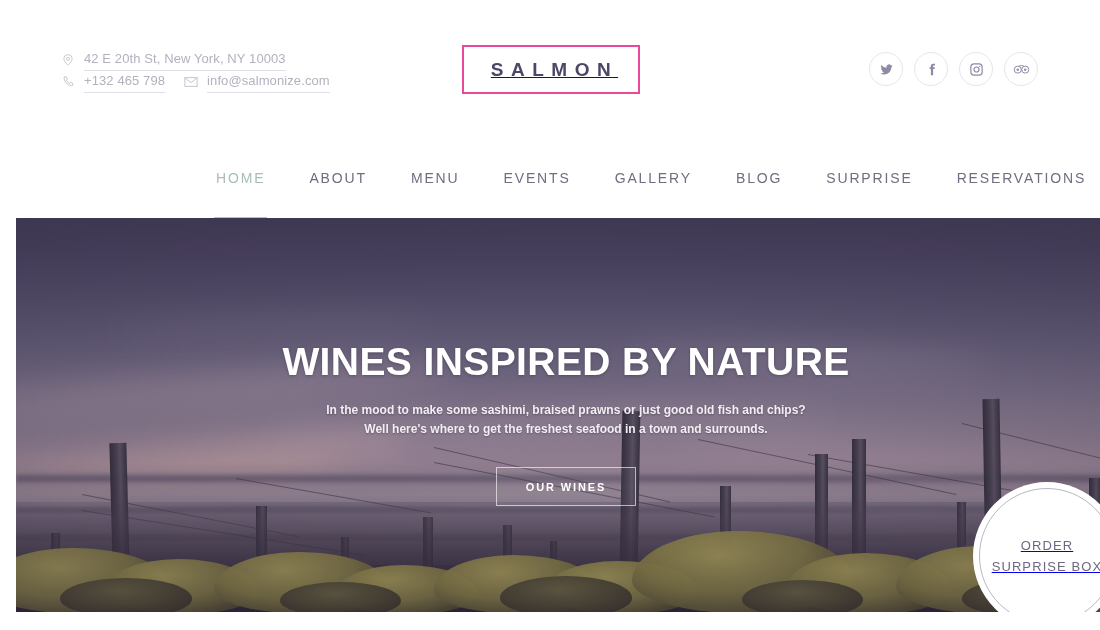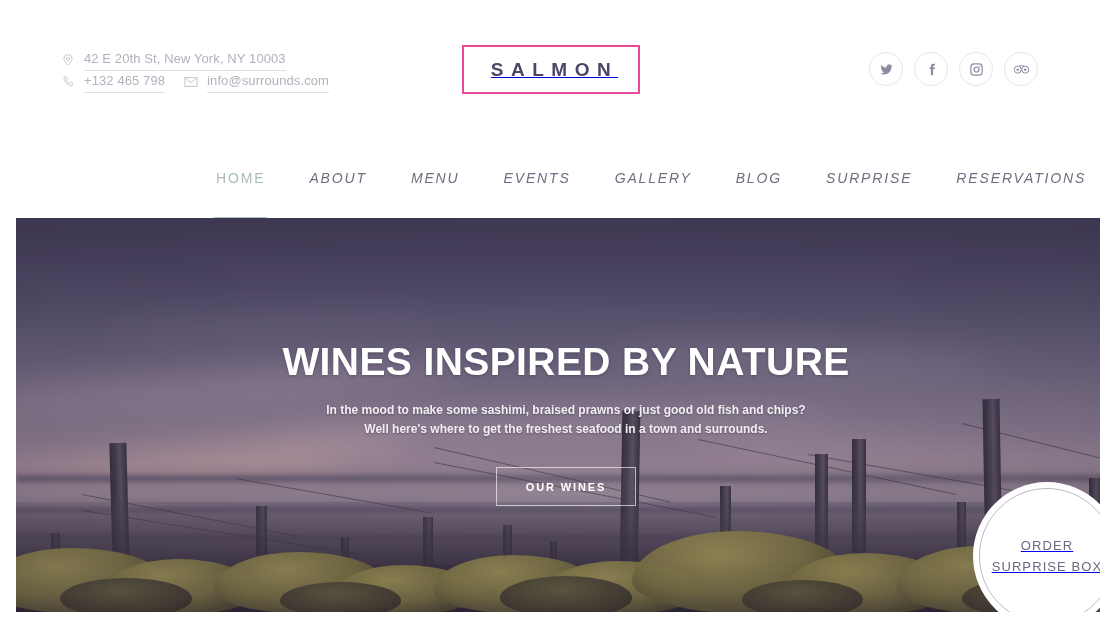--- a/index.html
+++ b/index.html
@@ -101,21 +101,21 @@
   }
   .nav-item {
     position:relative;
     font-size:14px;
     letter-spacing:1.85px;
     color:#6f6d80;
     text-decoration:none;
     padding:0 0 34px 0;
     white-space:nowrap;
   }
-  .nav-item + .nav-item { margin-left:44px;font-style:italic; }
+  .nav-item + .nav-item { margin-left:44px; }
   .nav-item.is-active { color:#a8bdba; }
   .nav-item.is-active::after {
     content:"";
     position:absolute;
     left:-2px; right:-2px;
     bottom:0;
     height:3px;
     background:#a9c5c2;
   }
 
@@ -339,21 +339,21 @@
           </svg>
         </span>
         <a class="c-text" href="#">+132 465 798</a>
         <span class="c-sep"></span>
         <span class="c-icon">
           <svg width="14" height="12" viewBox="0 0 24 18" fill="none" stroke="currentColor" stroke-width="1.7">
             <rect x="1.5" y="1.5" width="21" height="15"></rect>
             <path d="M1.8 2.2 12 10 22.2 2.2"></path>
           </svg>
         </span>
-        <a class="c-text" href="#">info@surrounds.com</a>
+        <a class="c-text" href="#">info@salmonize.com</a>
       </div>
     </div>
 
     <a class="logo-box" href="#">
       <span class="logo-text">SALMON</span>
     </a>
 
     <div class="social">
       <a class="social-btn" href="#">
         <svg width="15" height="15" viewBox="0 0 24 24" fill="currentColor">

